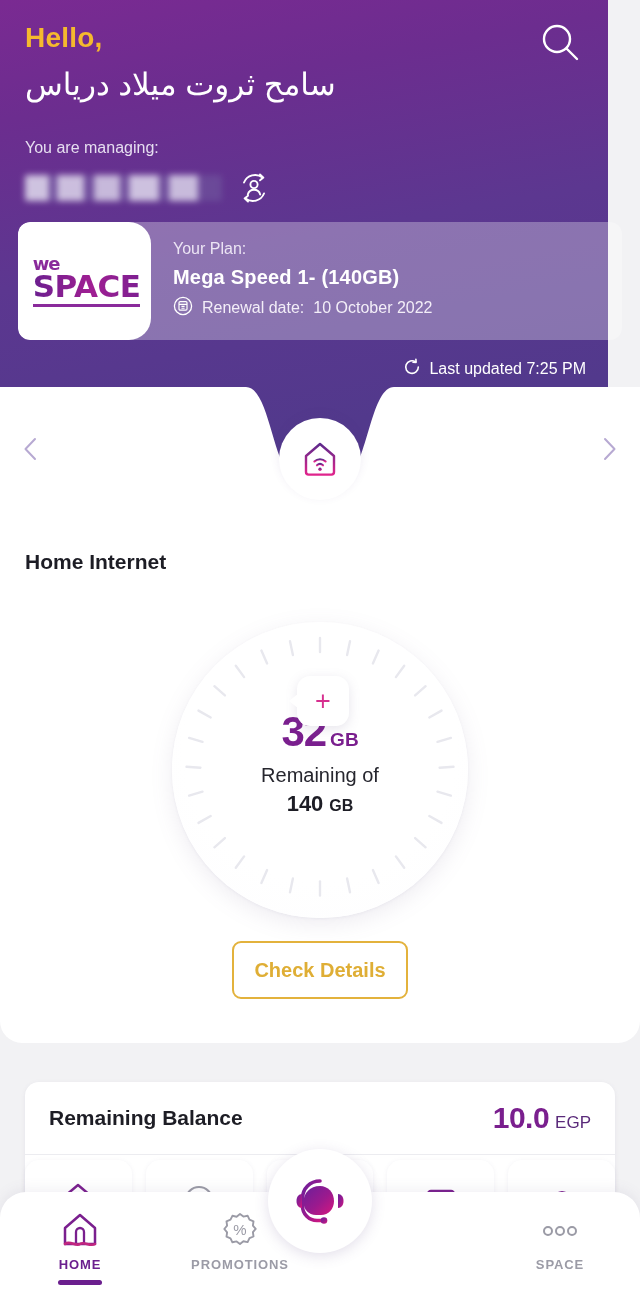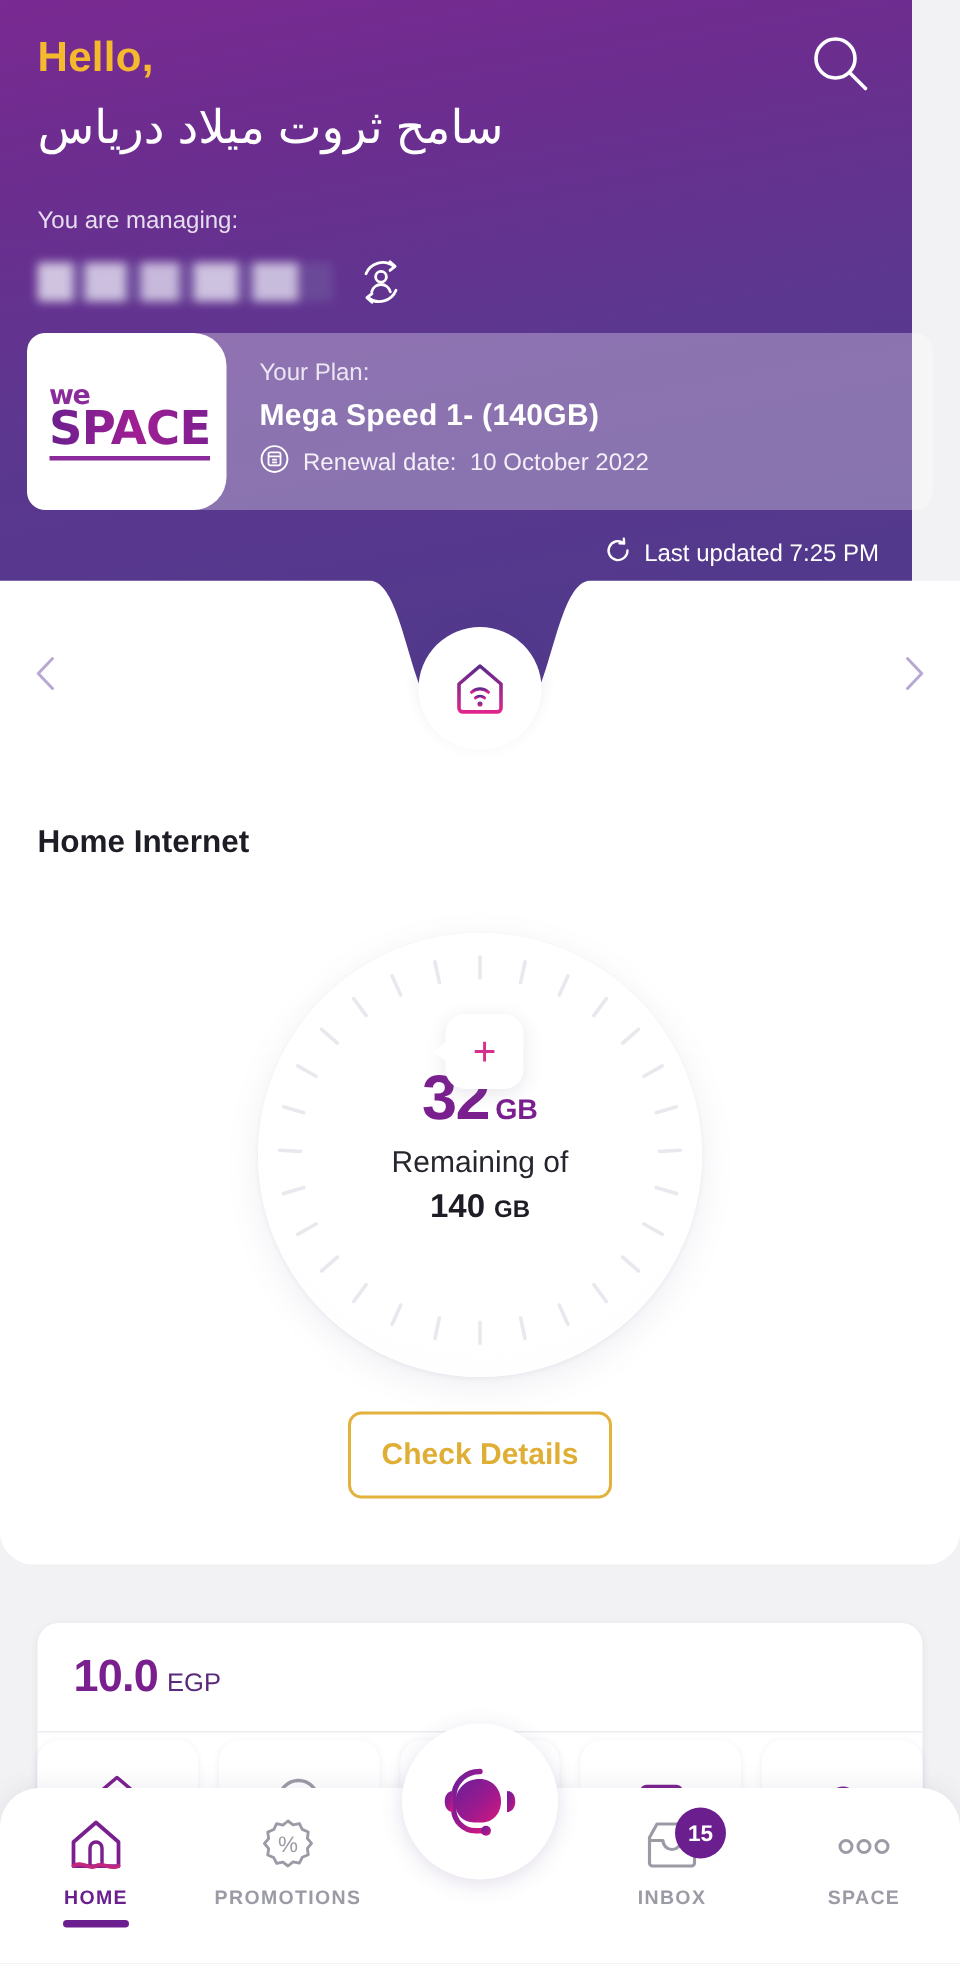--- a/index.html
+++ b/index.html
@@ -363,20 +363,21 @@
   </div>
 
   <div class="addon-bubble">
     <span class="addon-plus">+</span>
   </div>
 
   <button class="check-btn">Check Details</button>
 
   <div class="balance-card">
     <div class="bal-row">
+      <span class="bal-label">Remaining Balance</span>
       <span>
         <span class="bal-value">10.0</span><span class="bal-cur">EGP</span>
       </span>
     </div>
     <div class="bal-divider"></div>
   </div>
 
   <div class="tiles-row">
     <div class="tile">
       <svg width="46" height="46" viewBox="0 0 46 46">
@@ -451,30 +452,20 @@
           <svg width="44" height="44" viewBox="0 0 44 44">
             <path d="M22 5 l3.4 2.6 4.2-.9 1.9 3.9 4 1.7-.6 4.3 2.8 3.3-2.8 3.3.6 4.3-4 1.7-1.9 3.9-4.2-.9L22 35l-3.4-2.6-4.2.9-1.9-3.9-4-1.7.6-4.3L6.3 20l2.8-3.3-.6-4.3 4-1.7 1.9-3.9 4.2.9Z" fill="none" stroke="#9b9ba6" stroke-width="1.9" stroke-linejoin="round"></path>
             <text x="22" y="25.5" font-size="15" text-anchor="middle" fill="#9b9ba6" font-family="Liberation Sans, sans-serif" font-weight="400">%</text>
           </svg>
         </div>
         <div class="nav-label">PROMOTIONS</div>
       </div>
 
       <div class="nav-item spacer"></div>
 
-      <div class="nav-item">
-        <div class="nav-ico">
-          <svg width="48" height="44" viewBox="0 0 48 44">
-            <path d="M9 16 L14 7 L34 7 L39 16 L39 33 a2 2 0 0 1-2 2 L11 35 a2 2 0 0 1-2-2 Z" fill="none" stroke="#9b9ba6" stroke-width="2.1" stroke-linejoin="round"></path>
-            <path d="M9 18 L18 18 a6 6 0 0 0 12 0 L39 18" fill="none" stroke="#9b9ba6" stroke-width="2.1" stroke-linejoin="round"></path>
-          </svg>
-          <div class="badge">15</div>
-        </div>
-        <div class="nav-label">INBOX</div>
-      </div>
 
       <div class="nav-item">
         <div class="nav-ico">
           <svg width="50" height="44" viewBox="0 0 50 44">
             <circle cx="13" cy="22" r="4" fill="none" stroke="#9b9ba6" stroke-width="2"></circle>
             <circle cx="25" cy="22" r="4" fill="none" stroke="#9b9ba6" stroke-width="2"></circle>
             <circle cx="37" cy="22" r="4" fill="none" stroke="#9b9ba6" stroke-width="2"></circle>
           </svg>
         </div>
         <div class="nav-label">SPACE</div>

